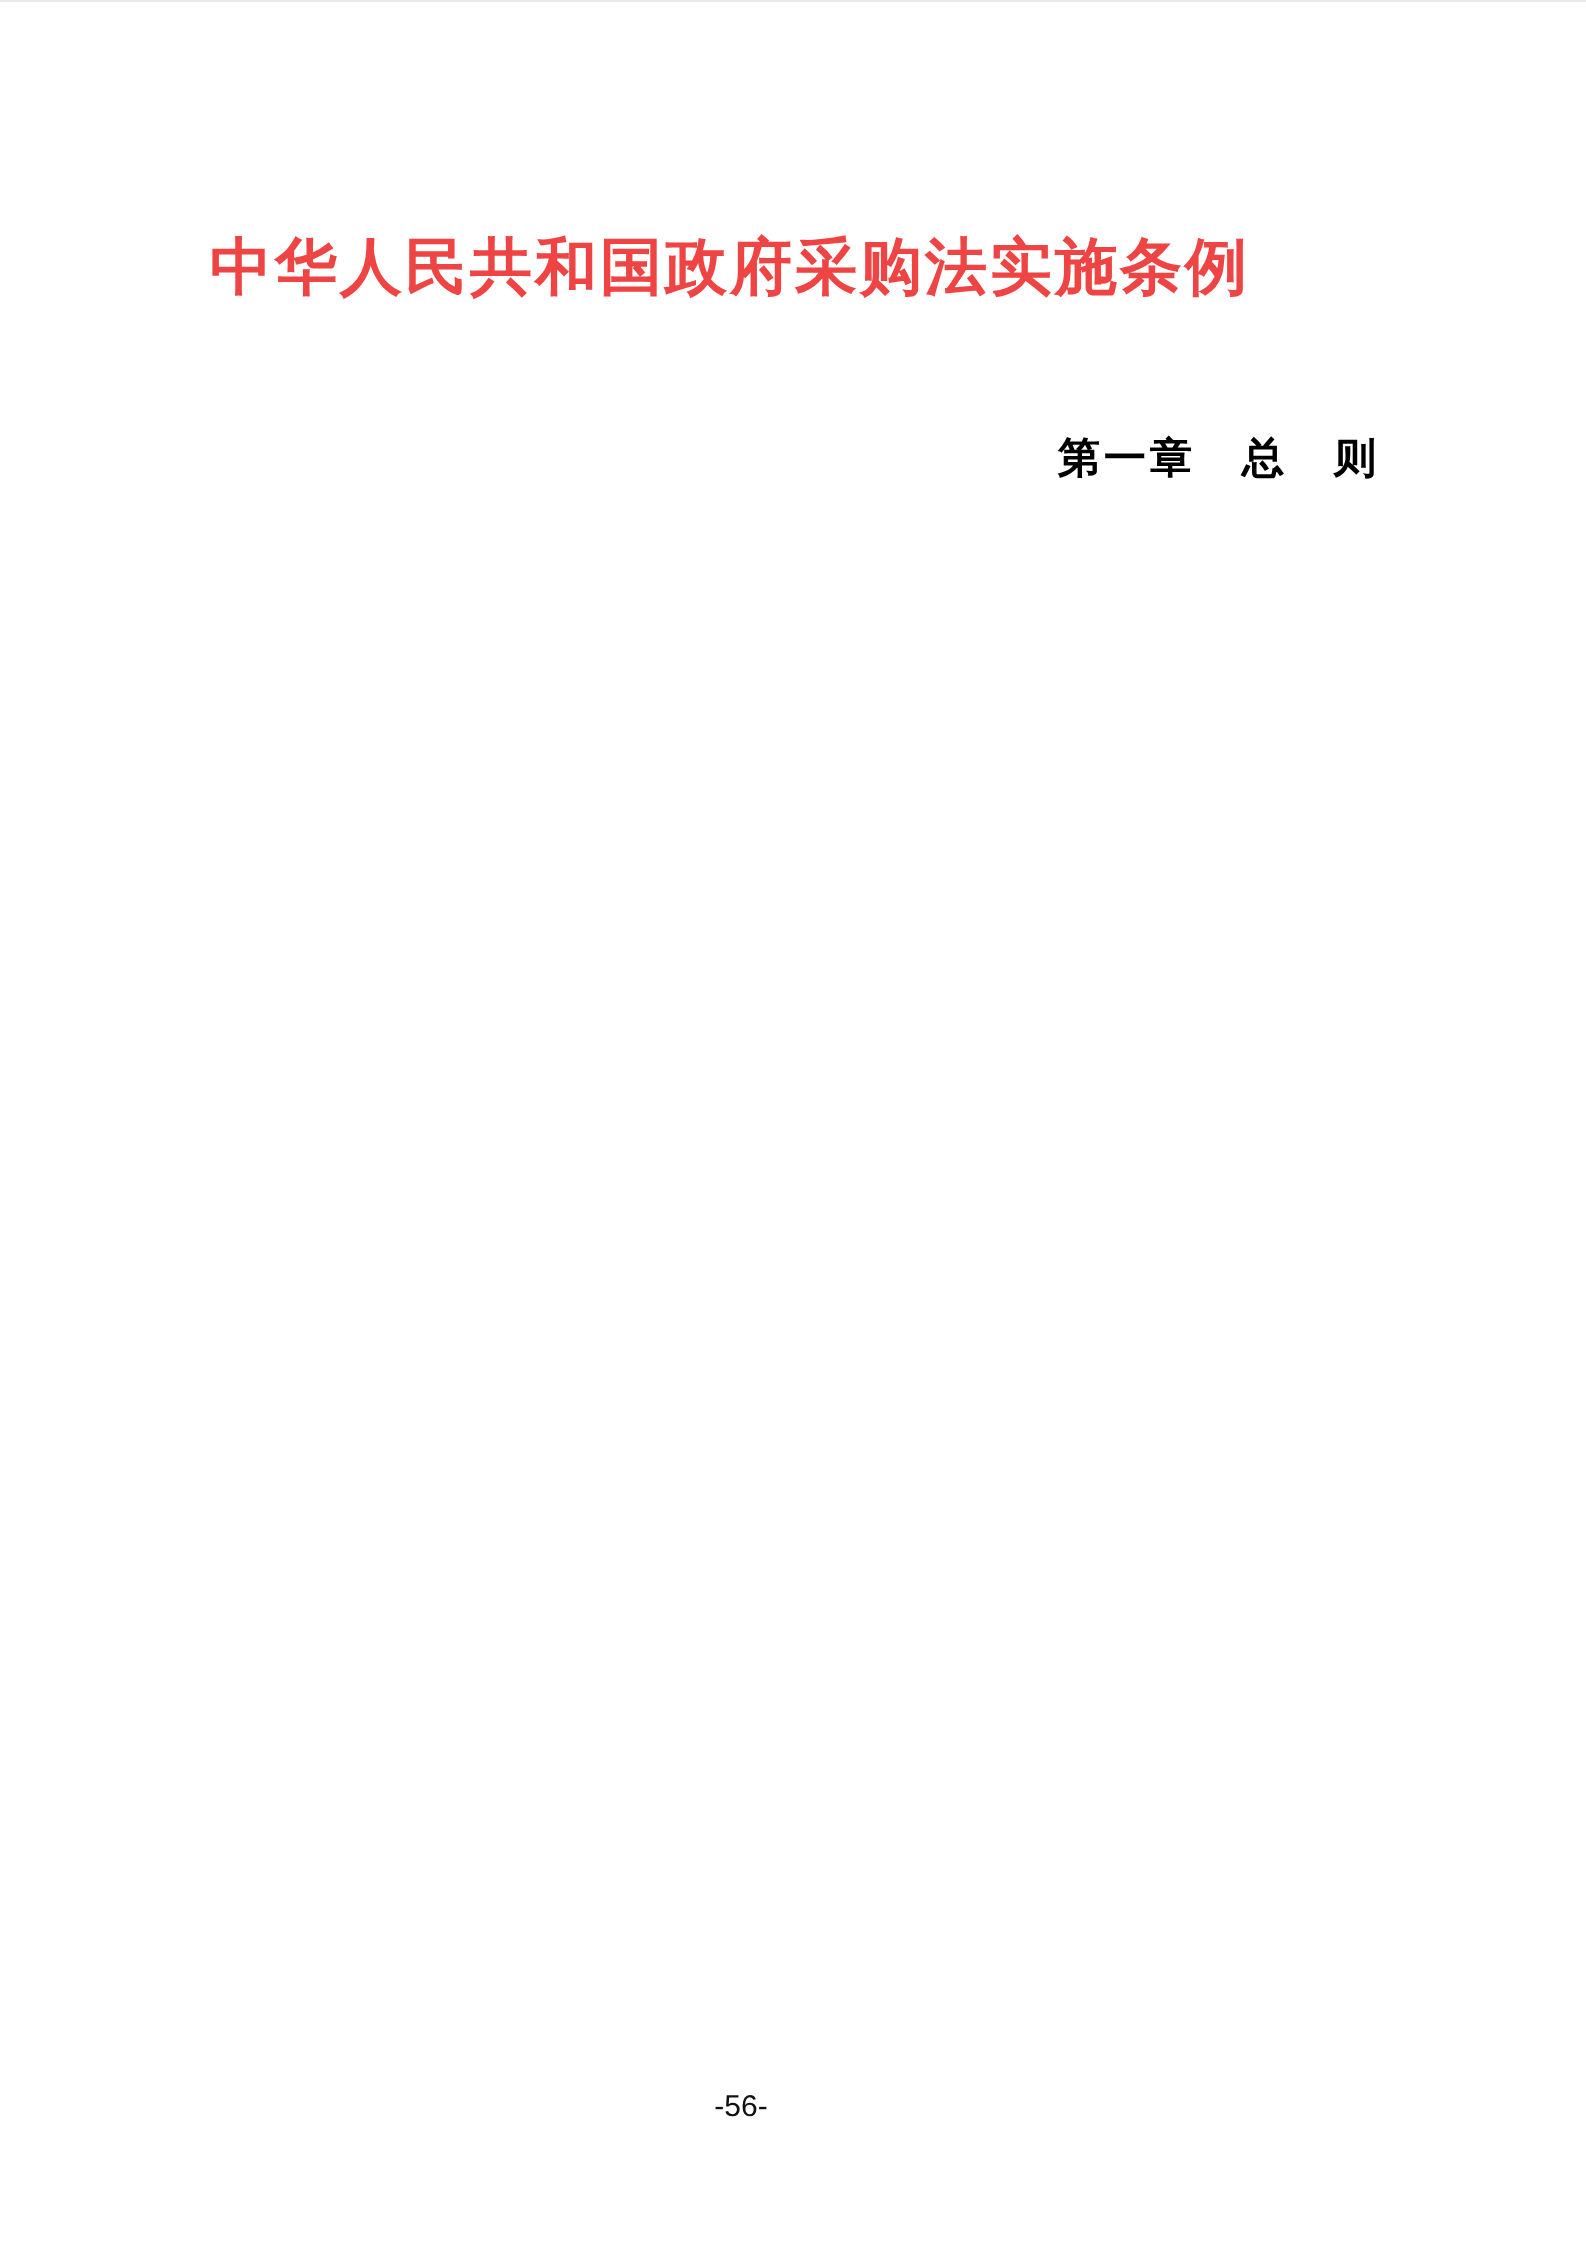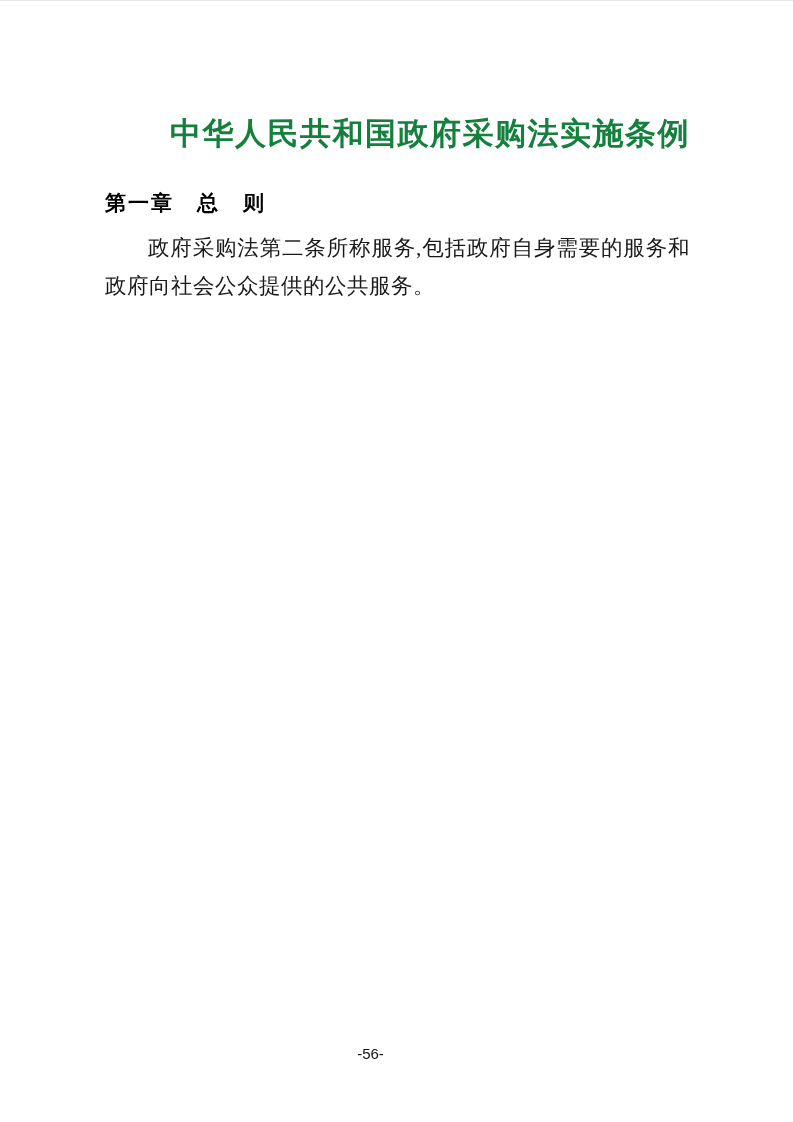--- a/index.html
+++ b/index.html
@@ -18,30 +18,30 @@
     box-sizing: border-box;
   }
   .sheet {
     position: absolute;
     left: 105px;
     width: 585px;
     top: 0;
   }
   .doc-title {
     margin: 112px 0 0 0;
-    text-align: right;
+    text-align: left;
     font-size: 31px;
     font-weight: bold;
     letter-spacing: 1.5px;
     line-height: 1.35;
-    color: #15803d;
+    color: #ef4444;
   }
   .chapter-heading {
-    margin: 34px 0 0 0;
-    text-align: left;
+    margin: 60px 0 0 0;
+    text-align: right;
     font-size: 21px;
     font-weight: bold;
     letter-spacing: 2px;
     color: #000;
   }
   .body-text {
     margin-top: 12px;
   }
   .para {
     margin: 0;
@@ -67,19 +67,18 @@
 </style>
 </head>
 <body>
 
 <div class="sheet">
   <h1 class="doc-title">中华人民共和国政府采购法实施条例</h1>
 
   <h2 class="chapter-heading">第一章　总　则</h2>
 
   <div class="body-text">
-      <p class="para">政府采购法第二条所称服务,包括政府自身需要的服务和政府向社会公众提供的公共服务。</p>
     </div>
 </div>
 
 <div class="page-footer">
   <span>-56-</span>
 </div>
 
 </body></html>

